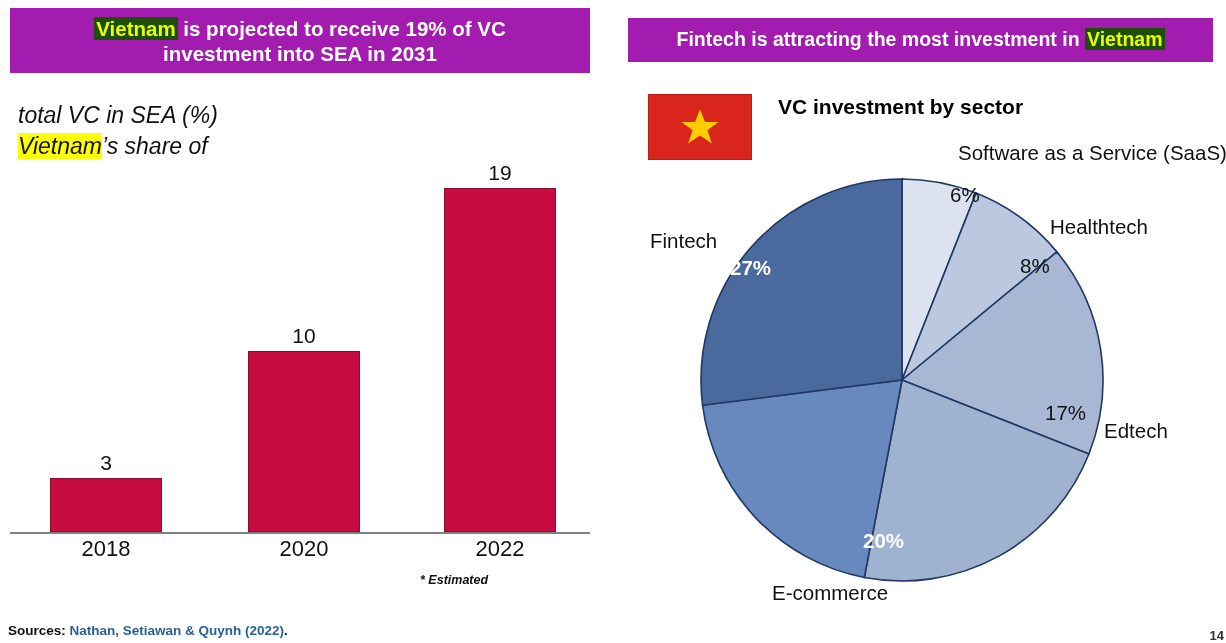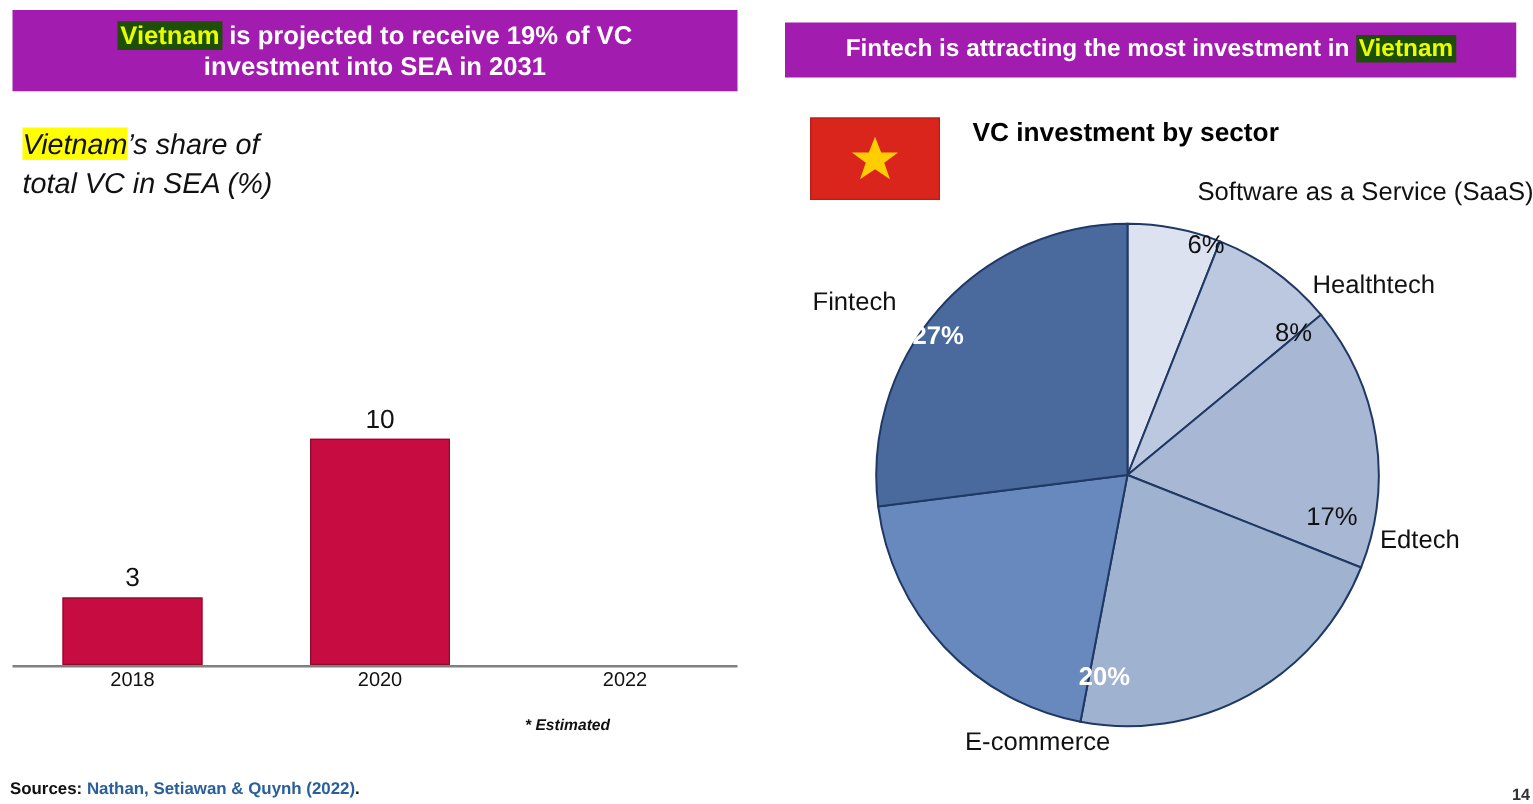--- a/index.html
+++ b/index.html
@@ -99,21 +99,21 @@
     top: 532px;
     width: 580px;
     height: 1.5px;
     background: #808080;
   }
   .x-tick {
     position: absolute;
     top: 536px;
     width: 150px;
     text-align: center;
-    font-size: 16px;
+    font-size: 22px;
     color: #111111;
   }
   #estimated-note {
     position: absolute;
     left: 420px;
     top: 573px;
     width: 160px;
     font-size: 12.5px;
     font-style: italic;
     font-weight: bold;
@@ -183,32 +183,36 @@
 <div class="panel" id="left-panel">
 
   <div class="banner" id="left-banner">
     <div>
       <span class="banner-line"><span class="hl-dark">Vietnam</span><span> is projected to receive 19% of VC</span></span>
       <span class="banner-line">investment into SEA in 2031</span>
     </div>
   </div>
 
   <div id="y-caption">
+    <div>total VC in SEA (%)</div>
     <div><span class="hl-yellow">Vietnam</span><span>’s share of</span></div>
-    <div>total VC in SEA (%)</div>
   </div>
 
   <div id="bar-chart">
       <div class="bar-group" style="left: 40px;">
         <div class="bar-value">3</div>
         <div class="bar-rect" style="height: 54px; background: rgb(198, 12, 64);"></div>
       </div>
       <div class="bar-group" style="left: 238px;">
         <div class="bar-value">10</div>
         <div class="bar-rect" style="height: 181px; background: rgb(198, 12, 64);"></div>
+      </div>
+      <div class="bar-group" style="left: 434px;">
+        <div class="bar-value">19</div>
+        <div class="bar-rect" style="height: 344px; background: rgb(198, 12, 64);"></div>
       </div>
     </div>
 
   <div id="axis-line"></div>
 
   <div id="estimated-note">* Estimated</div>
 <div class="x-tick" style="left: 31px;">2018</div>
     <div class="x-tick" style="left: 229px;">2020</div>
     <div class="x-tick" style="left: 425px;">2022</div>
   </div>

